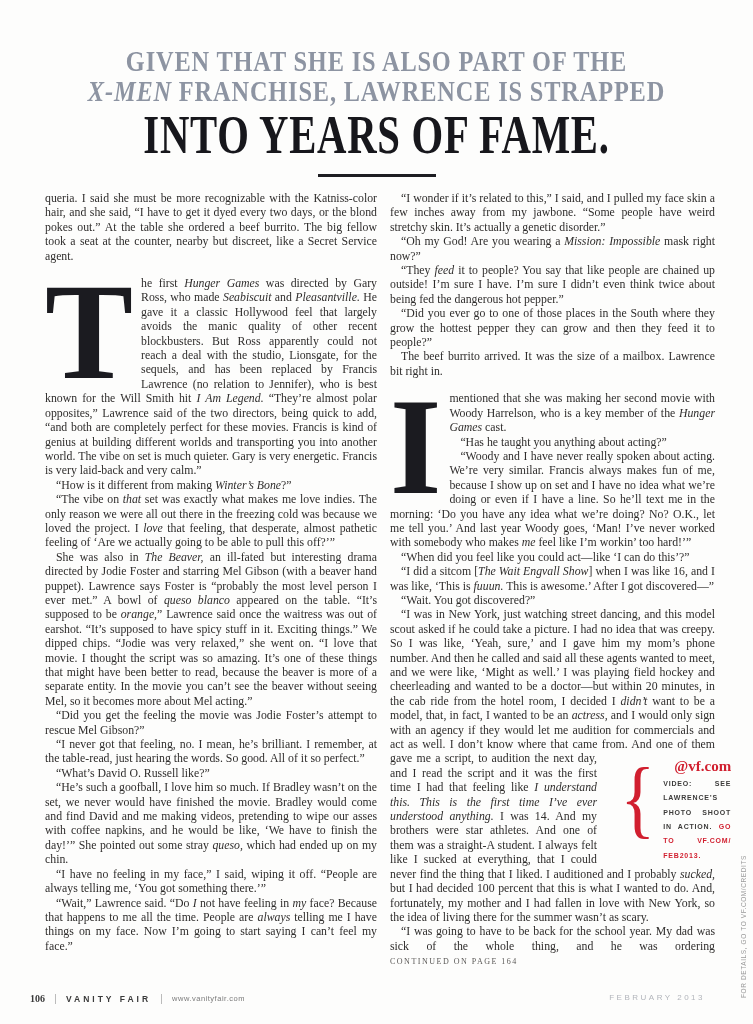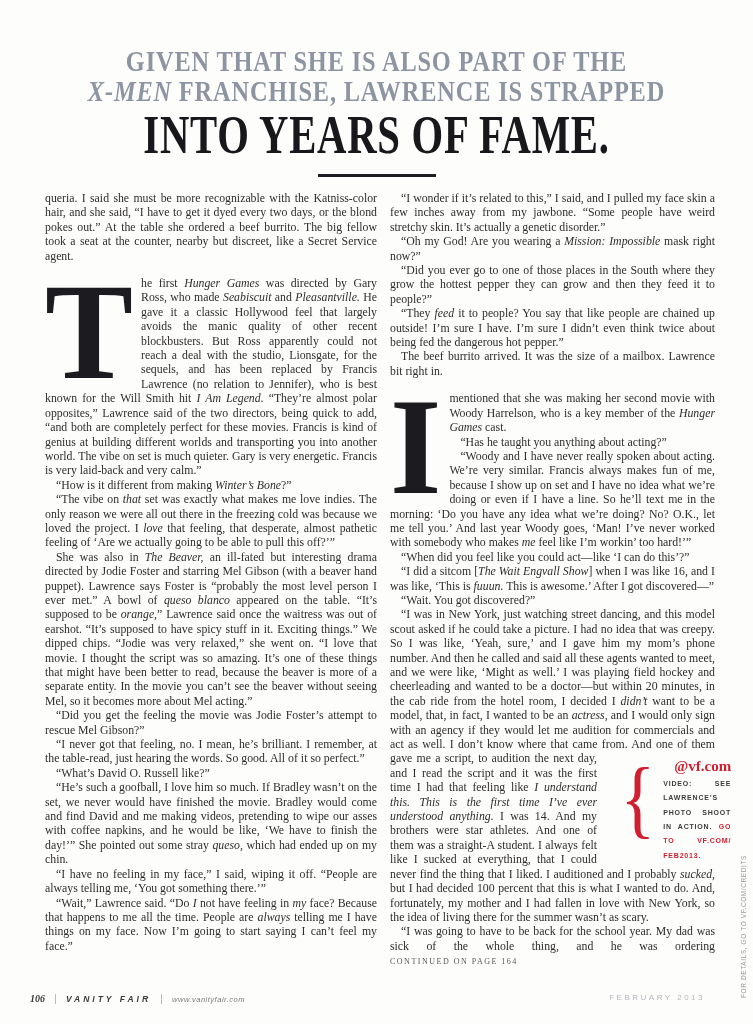--- a/index.html
+++ b/index.html
@@ -109,24 +109,23 @@
     letter-spacing:0.8px;
     text-transform:uppercase;
     text-align:left;
     text-indent:0;
   }
   .callout-body{ color:#3c3b3a; margin-top:3px; }
   .callout-cta{ color:#d11f2f; }
   
   .footer-left{
     position:absolute; left:30px; bottom:20px;
-    display:flex; align-items:flex-end;
+    display:flex; align-items:center;
     font-family:"Liberation Sans", sans-serif;
     color:#3a3a3a;
-    font-style:italic;
   }
   .footer-page{ font-family:"Liberation Serif", serif; font-weight:bold; font-size:10px; }
   .footer-brand{
     font-size:8.5px; letter-spacing:3px; font-weight:bold;
     margin:0 10px; padding:0 10px;
     border-left:1px solid #bbb; border-right:1px solid #bbb;
   }
   .footer-site{ font-size:7.5px; color:#7a7a7a; letter-spacing:0.5px; }
   .footer-right{
     position:absolute; right:48px; bottom:22px;
@@ -168,22 +167,22 @@
         <p class="body-p ind">“Did you get the feeling the movie was Jodie Foster’s attempt to rescue Mel Gibson?”</p>
         <p class="body-p ind">“I never got that feeling, no. I mean, he’s brilliant. I remember, at the table-read, just hearing the words. So good. All of it so perfect.”</p>
         <p class="body-p ind">“What’s David O. Russell like?”</p>
         <p class="body-p ind">“He’s such a goofball, I love him so much. If Bradley wasn’t on the set, we never would have finished the movie. Bradley would come and find David and me making videos, pretending to wipe our asses with coffee napkins, and he would be like, ‘We have to finish the day!’” She pointed out some stray <i>queso,</i> which had ended up on my chin.</p>
         <p class="body-p ind">“I have no feeling in my face,” I said, wiping it off. “People are always telling me, ‘You got something there.’”</p>
         <p class="body-p ind">“Wait,” Lawrence said. “Do <i>I</i> not have feeling in <i>my</i> face? Because that happens to me all the time. People are <i>always</i> telling me I have things on my face. Now I’m going to start saying I can’t feel my face.”</p>
       </div>
     <div class="col col-right" id="col-right">
         <p class="body-p ind">“I wonder if it’s related to this,” I said, and I pulled my face skin a few inches away from my jawbone. “Some people have weird stretchy skin. It’s actually a genetic disorder.”</p>
         <p class="body-p ind">“Oh my God! Are you wearing a <i>Mission: Impossible</i> mask right now?”</p>
+        <p class="body-p ind">“They <i>feed</i> it to people? You say that like people are chained up outside! I’m sure I have. I’m sure I didn’t even think twice about being fed the dangerous hot pepper.”</p>
         <p class="body-p ind">“Did you ever go to one of those places in the South where they grow the hottest pepper they can grow and then they feed it to people?”</p>
-        <p class="body-p ind">“They <i>feed</i> it to people? You say that like people are chained up outside! I’m sure I have. I’m sure I didn’t even think twice about being fed the dangerous hot pepper.”</p>
         <p class="body-p ind">The beef burrito arrived. It was the size of a mailbox. Lawrence bit right in.</p>
         <p class="body-p gap"><span class="drop-cap">I</span>mentioned that she was making her second movie with Woody Harrelson, who is a key member of the <i>Hunger Games</i> cast.</p>
         <p class="body-p ind">“Has he taught you anything about acting?”</p>
         <p class="body-p ind">“Woody and I have never really spoken about acting. We’re very similar. Francis always makes fun of me, because I show up on set and I have no idea what we’re doing or even if I have a line. So he’ll text me in the morning: ‘Do you have any idea what we’re doing? No? O.K., let me tell you.’ And last year Woody goes, ‘Man! I’ve never worked with somebody who makes <i>me</i> feel like I’m workin’ too hard!’”</p>
         <p class="body-p ind">“When did you feel like you could act—like ‘I can do this’?”</p>
         <p class="body-p ind">“I did a sitcom [<i>The Wait Engvall Show</i>] when I was like 16, and I was like, ‘This is <i>fuuun.</i> This is awesome.’ After I got discovered—”</p>
         <p class="body-p ind">“Wait. You got discovered?”</p>
         <p class="body-p ind">“I was in New York, just watching street dancing, and this model scout asked if he could take a picture. I had no idea that was creepy. So I was like, ‘Yeah, sure,’ and I gave him my mom’s phone number. And then he called and said all these agents wanted to meet, and we were like, ‘Might as well.’ I was playing field hockey and cheerleading and wanted to be a doctor—but within 20 minutes, in the cab ride from the hotel room, I decided I <i>didn’t</i> want to be a model, that, in fact, I wanted to be an <i>actress,</i> and I would only sign with an agency if they would let me audition for commercials and act as well. I don’t know where that came from. And one of them gave me a script, to <span class="callout" id="callout">
     <span class="callout-brace">{</span>
     <span class="callout-text">

